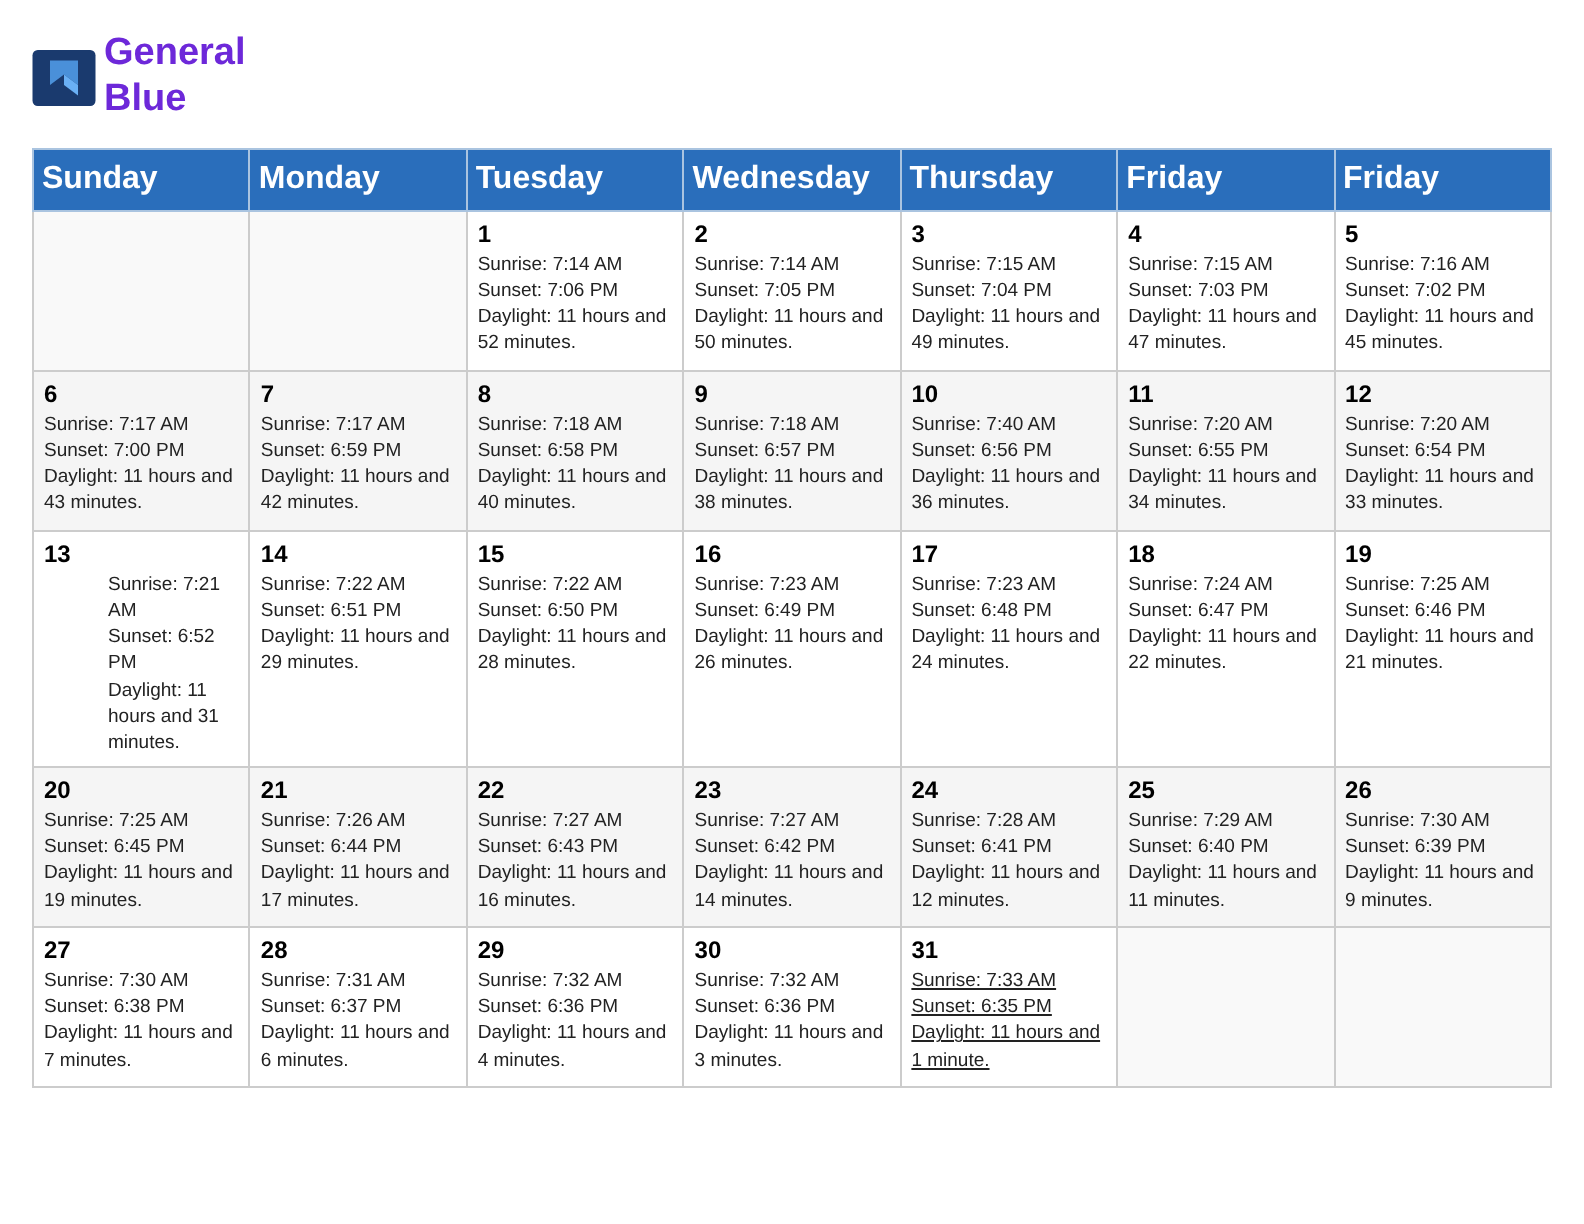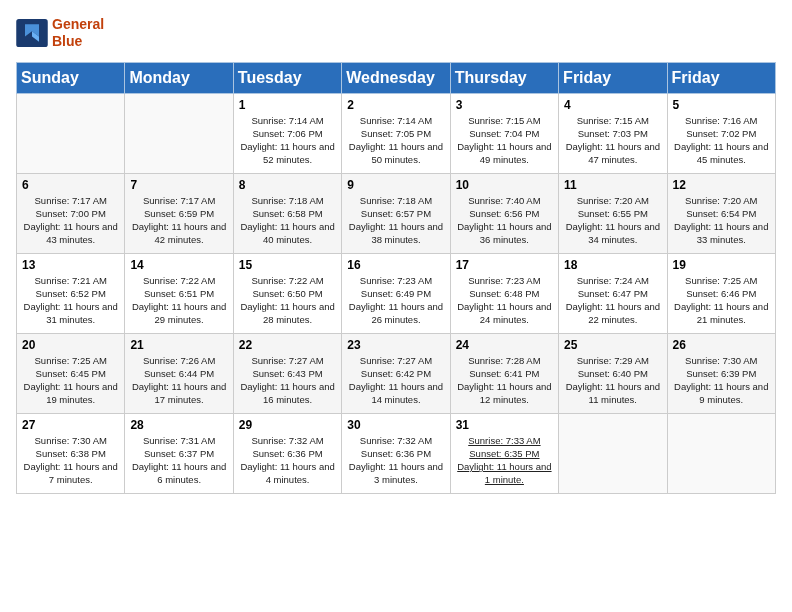--- a/index.html
+++ b/index.html
@@ -15,23 +15,23 @@
       justify-content: space-between;
       align-items: flex-start;
       margin-bottom: 12px;
     }
     .logo {
       display: flex;
       align-items: center;
       gap: 4px;
     }
     .logo-text {
-      font-size: 14px;
+      font-size: 19px;
       font-weight: bold;
-      color: #c2410c;
+      color: #6d28d9;
       line-height: 1.2;
     }
     .logo-icon {
       width: 32px;
       height: 28px;
     }
     .title-block {
       text-align: right;
     }
     .month-title {
@@ -71,21 +71,20 @@
     .day-num {
       font-size: 12px;
       font-weight: bold;
       display: block;
       margin-bottom: 2px;
     }
     .day-info {
       font-size: 9.5px;
       color: #222;
       line-height: 1.4;
-      text-align: center;
     }
     .empty {
       background: #f9f9f9 !important;
     }
   </style>
 </head>
 <body>
 
 <div class="header">
   <div class="logo">
@@ -193,21 +192,21 @@
         <td>
           <span class="day-num">12</span>
           <div class="day-info" style="white-space: pre-line;">Sunrise: 7:20 AM
 Sunset: 6:54 PM
 Daylight: 11 hours and 33 minutes.</div>
         </td>
       </tr>
       <tr>
         <td>
           <span class="day-num">13</span>
-          <div class="day-info" style="white-space: pre-line;">Sunrise: 7:21 AM
+          <div class="day-info" style="white-space: pre-line; margin-left: 32px;">Sunrise: 7:21 AM
 Sunset: 6:52 PM
 Daylight: 11 hours and 31 minutes.</div>
         </td>
         <td>
           <span class="day-num">14</span>
           <div class="day-info" style="white-space: pre-line;">Sunrise: 7:22 AM
 Sunset: 6:51 PM
 Daylight: 11 hours and 29 minutes.</div>
         </td>
         <td>

